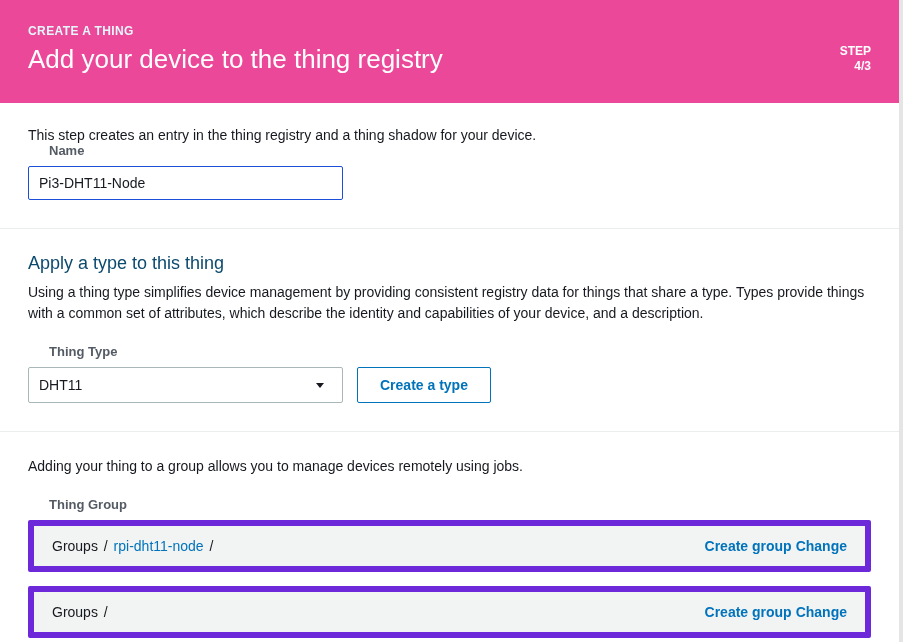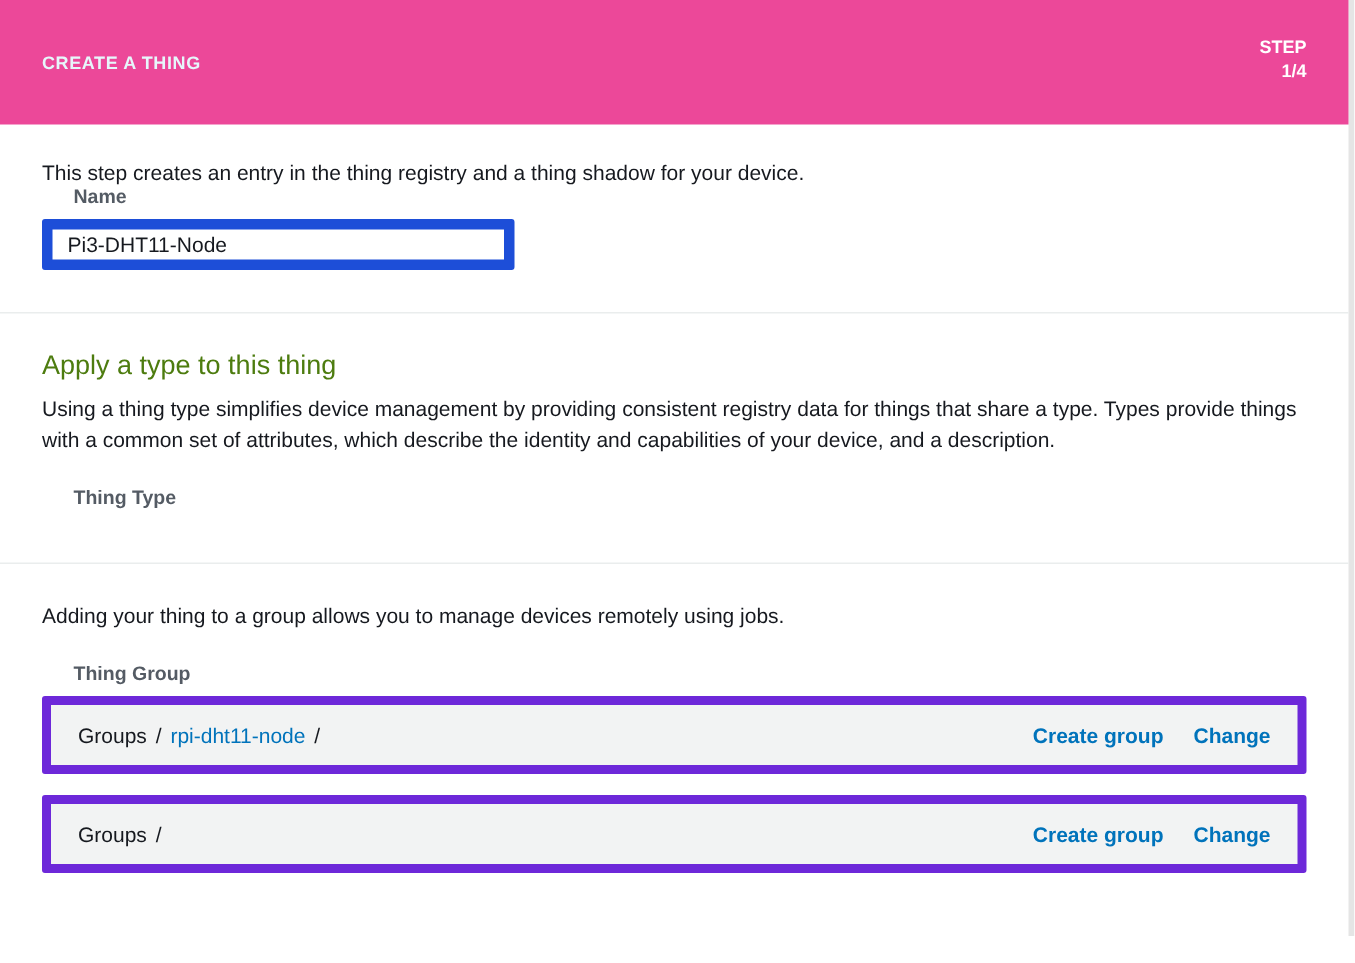--- a/index.html
+++ b/index.html
@@ -58,31 +58,31 @@
       font-size: 13px;
       font-weight: 700;
       color: #545b64;
       margin-bottom: 8px;
       display: block;
       padding-left: 21px;
     }
     .text-input {
       width: 315px;
       height: 34px;
-      border: 7px solid #1d4ed8;
+      border: 1px solid #1d4ed8;
       border-radius: 2px;
       padding: 0 10px;
       font-size: 14px;
       color: #16191f;
       background: #fff;
     }
     .section-title {
       font-size: 18px;
       font-weight: 500;
-      color: #4d7c0f;
+      color: #0c4a6e;
       margin-bottom: 8px;
     }
     .section-desc {
       font-size: 14px;
       color: #16191f;
       margin-bottom: 20px;
       line-height: 1.5;
     }
     .row-inline {
       display: flex;
@@ -139,57 +139,67 @@
       font-size: 14px;
       color: #16191f;
     }
     .group-path .sep { margin: 0 2px; color: #16191f; }
     .group-path .link {
       color: #0073bb;
       cursor: pointer;
     }
     .group-actions {
       display: flex;
-      gap: 20px;
+      gap: 4px;
     }
     .link-btn {
       color: #0073bb;
       font-weight: 700;
       font-size: 14px;
       cursor: pointer;
       background: none;
       border: none;
       padding: 0;
     }
   </style>
 </head>
 <body>
 
 <div class="page">
 
   <div class="header">
     <div class="header-left">
       <div class="breadcrumb-top">CREATE A THING</div>
+      <h1 class="page-title">Add your device to the thing registry</h1>
     </div>
     <div class="header-right">
       <span class="step-label">STEP</span>
-      <span class="step-count">1/4</span>
+      <span class="step-count">4/3</span>
     </div>
   </div>
 
   <div class="section">
     <p class="step-desc">This step creates an entry in the thing registry and a thing shadow for your device.</p>
     <label class="field-label">Name</label>
     <input class="text-input" type="text" value="Pi3-DHT11-Node" style="">
   </div>
 
   <div class="section">
     <h2 class="section-title">Apply a type to this thing</h2>
     <p class="section-desc">Using a thing type simplifies device management by providing consistent registry data for things that share a type. Types provide things with a common set of attributes, which describe the identity and capabilities of your device, and a description.</p>
     <label class="field-label">Thing Type</label>
+    <div class="row-inline">
+      <div class="select-wrap">
+        <div class="select">
+          <span>DHT11</span>
+          <span class="caret"></span>
+        </div>
+      </div>
+      <button class="btn-outline">Create a type</button>
+    </div>
   </div>
 
   <div class="section">
     <p class="section-desc">Adding your thing to a group allows you to manage devices remotely using jobs.</p>
     <label class="field-label">Thing Group</label>
 
     <div class="group-bar">
       <div class="group-path">
         <span>Groups</span>
         <span class="sep">/</span>

